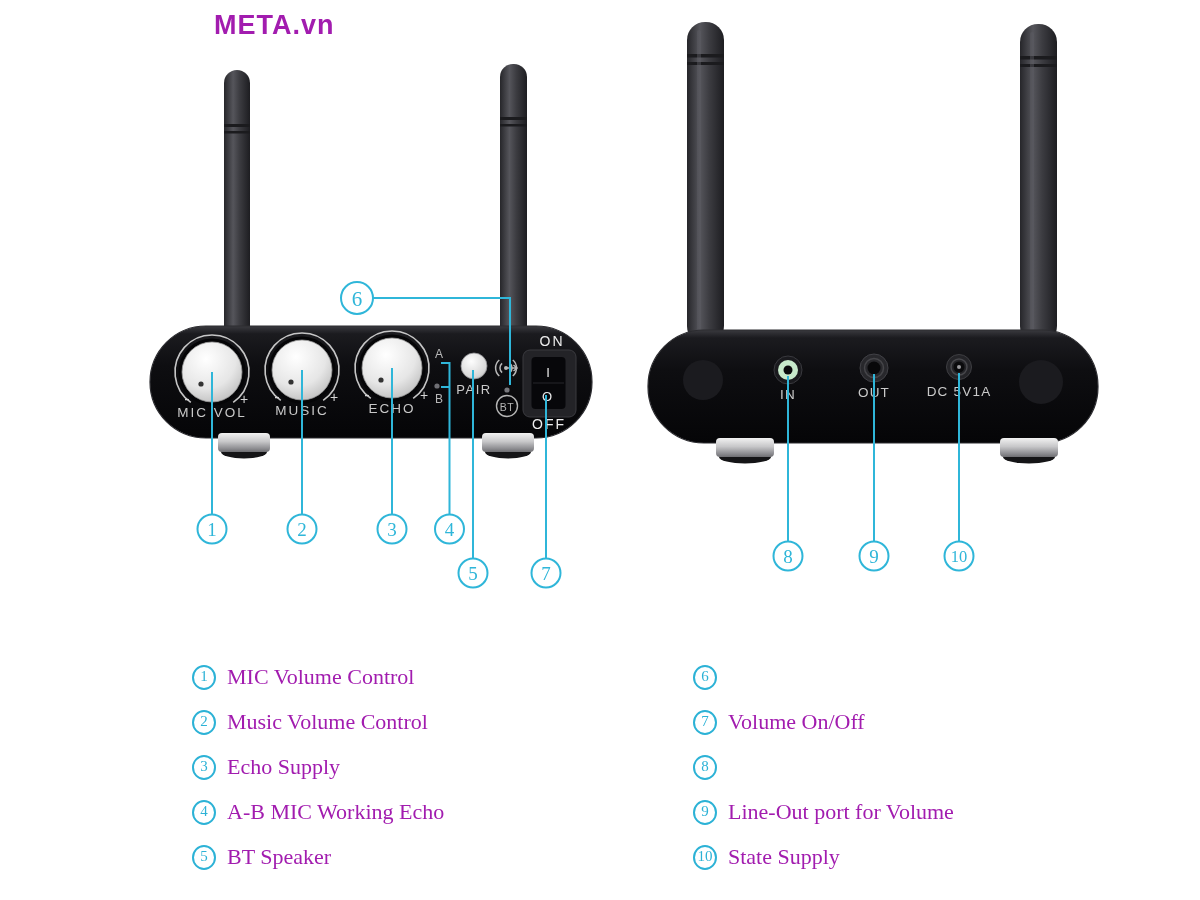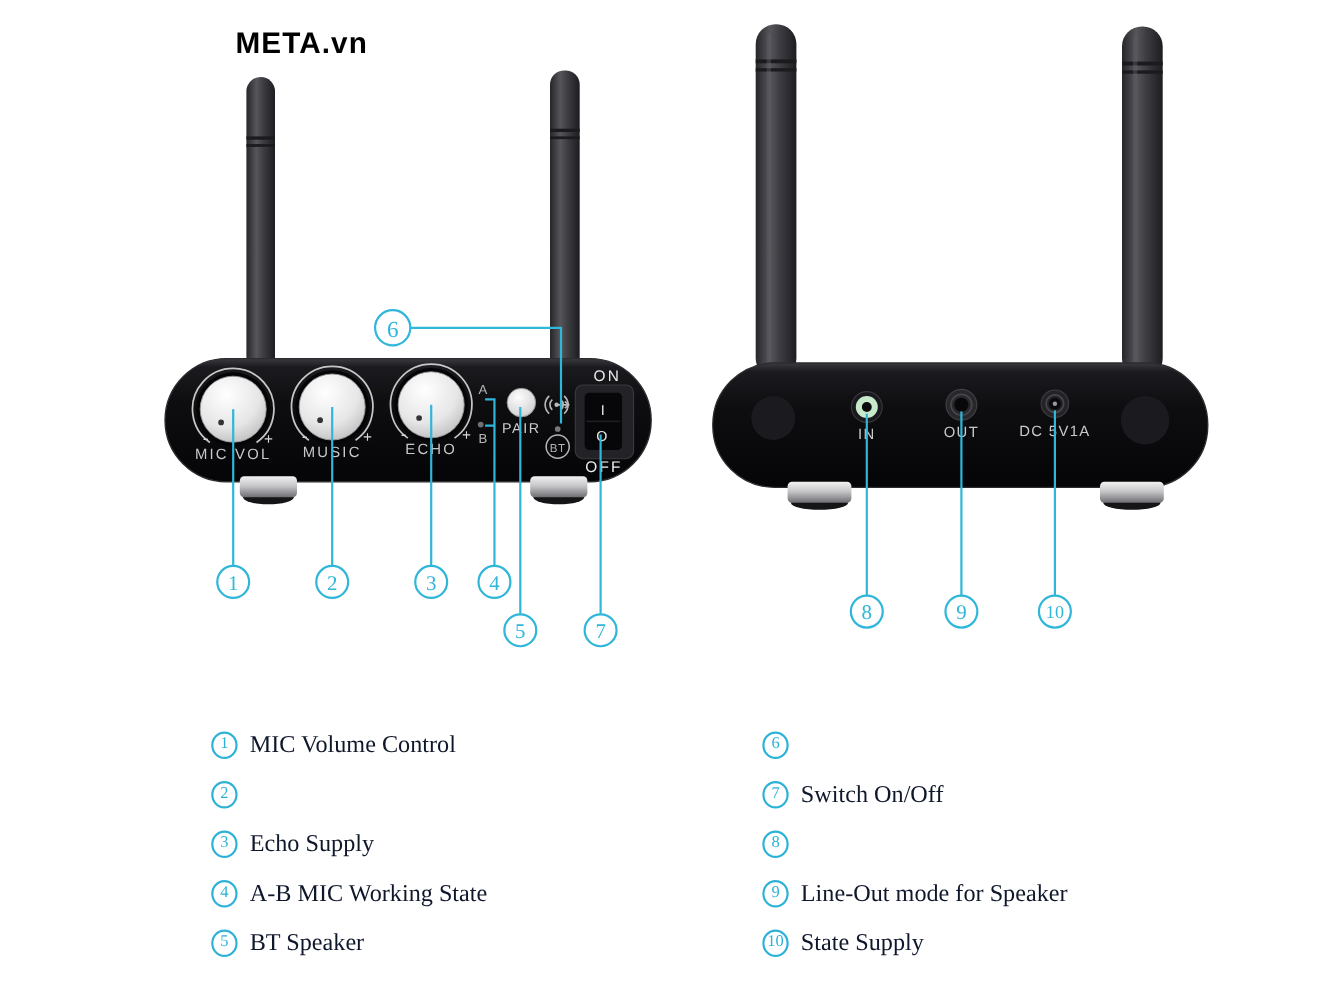--- a/index.html
+++ b/index.html
@@ -2,39 +2,39 @@
 <html><head>
 <meta charset="utf-8">
 <title>Audio Receiver Diagram</title>
 <style>
   html,body{margin:0;padding:0;}
   body{
     width:1200px;height:900px;position:relative;background:#ffffff;
     overflow:hidden;font-family:"Liberation Sans",sans-serif;
   }
   .watermark{
-    position:absolute;left:214px;top:24px;
+    position:absolute;left:214px;top:10px;
     font:bold 27px "Liberation Sans",sans-serif;
-    color:#000000;letter-spacing:1px;
+    color:#a21caf;letter-spacing:1px;
   }
   .diagram-svg{position:absolute;left:0;top:0;}
   .legend-col{
     position:absolute;top:664px;display:flex;flex-direction:column;gap:19px;
   }
   .legend-col.left{left:192px;}
   .legend-col.right{left:693px;}
   .legend-row{display:flex;align-items:center;gap:11px;height:26px;}
   .lnum{
     width:20px;height:20px;border:2px solid #2cb2d6;border-radius:50%;
     display:flex;align-items:center;justify-content:center;
     font:15px "Liberation Serif",serif;color:#2cb2d6;flex:0 0 auto;
     padding-bottom:1px;box-sizing:content-box;
   }
   .ltext{
-    font:22px "Liberation Serif",serif;color:#0f172a;white-space:nowrap;
+    font:22px "Liberation Serif",serif;color:#a21caf;white-space:nowrap;
   }
   text{font-family:"Liberation Sans",sans-serif;}
   text.serif{font-family:"Liberation Serif",serif;}
 </style>
 </head>
 <body>
 
 <div class="watermark">META.vn</div>
 
 <svg class="diagram-svg" width="1200" height="630" viewBox="0 0 1200 630">
@@ -266,47 +266,48 @@
   </g>
 </svg>
 
 <div class="legend-col left">
   <div class="legend-row">
     <span class="lnum">1</span>
     <span class="ltext">MIC Volume Control</span>
   </div>
   <div class="legend-row">
     <span class="lnum">2</span>
+    <span class="ltext">Music Volume Control</span>
   </div>
   <div class="legend-row">
     <span class="lnum">3</span>
     <span class="ltext">Echo Supply</span>
   </div>
   <div class="legend-row">
     <span class="lnum">4</span>
-    <span class="ltext">A-B MIC Working State</span>
+    <span class="ltext">A-B MIC Working Echo</span>
   </div>
   <div class="legend-row">
     <span class="lnum">5</span>
     <span class="ltext">BT Speaker</span>
   </div>
 </div>
 
 <div class="legend-col right">
   <div class="legend-row">
     <span class="lnum">6</span>
   </div>
   <div class="legend-row">
     <span class="lnum">7</span>
-    <span class="ltext">Switch On/Off</span>
+    <span class="ltext">Volume On/Off</span>
   </div>
   <div class="legend-row">
     <span class="lnum">8</span>
   </div>
   <div class="legend-row">
     <span class="lnum">9</span>
-    <span class="ltext">Line-Out mode for Speaker</span>
+    <span class="ltext">Line-Out port for Volume</span>
   </div>
   <div class="legend-row">
     <span class="lnum">10</span>
     <span class="ltext">State Supply</span>
   </div>
 </div>
 
 </body></html>

